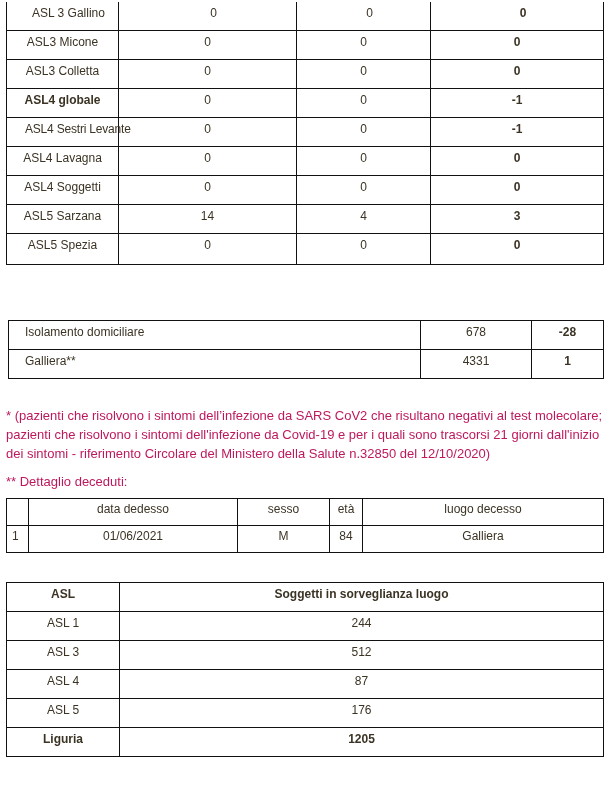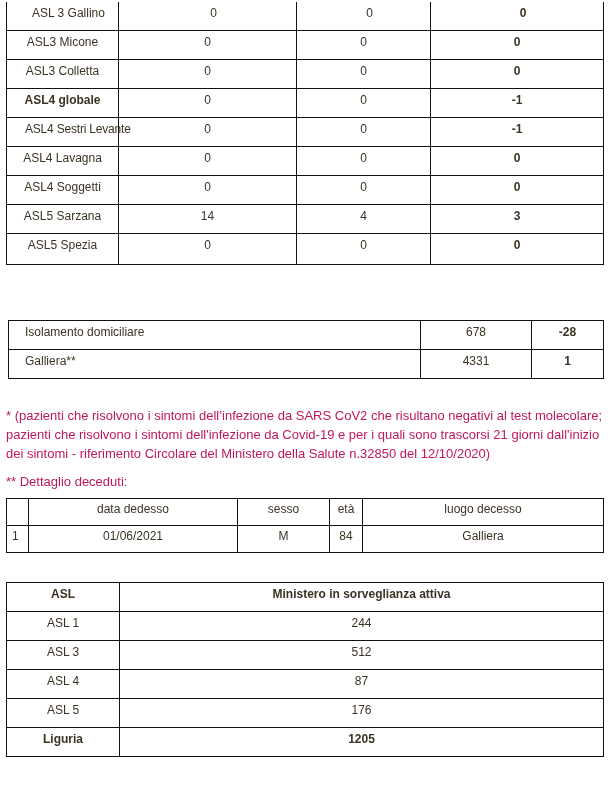--- a/index.html
+++ b/index.html
@@ -153,21 +153,21 @@
 </table>
 
 <table id="t-surv">
   <colgroup>
       <col style="width:113px">
       <col style="width:484px">
     </colgroup>
   <thead>
     <tr>
       <td class="c b">ASL</td>
-      <td class="c b">Ministero in sorveglianza attiva</td>
+      <td class="c b">Soggetti in sorveglianza luogo</td>
     </tr>
   </thead>
   <tbody>
     <tr>
       <td class="c">ASL 1</td>
       <td class="c">244</td>
     </tr>
     <tr>
       <td class="c">ASL 3</td>
       <td class="c">512</td>

